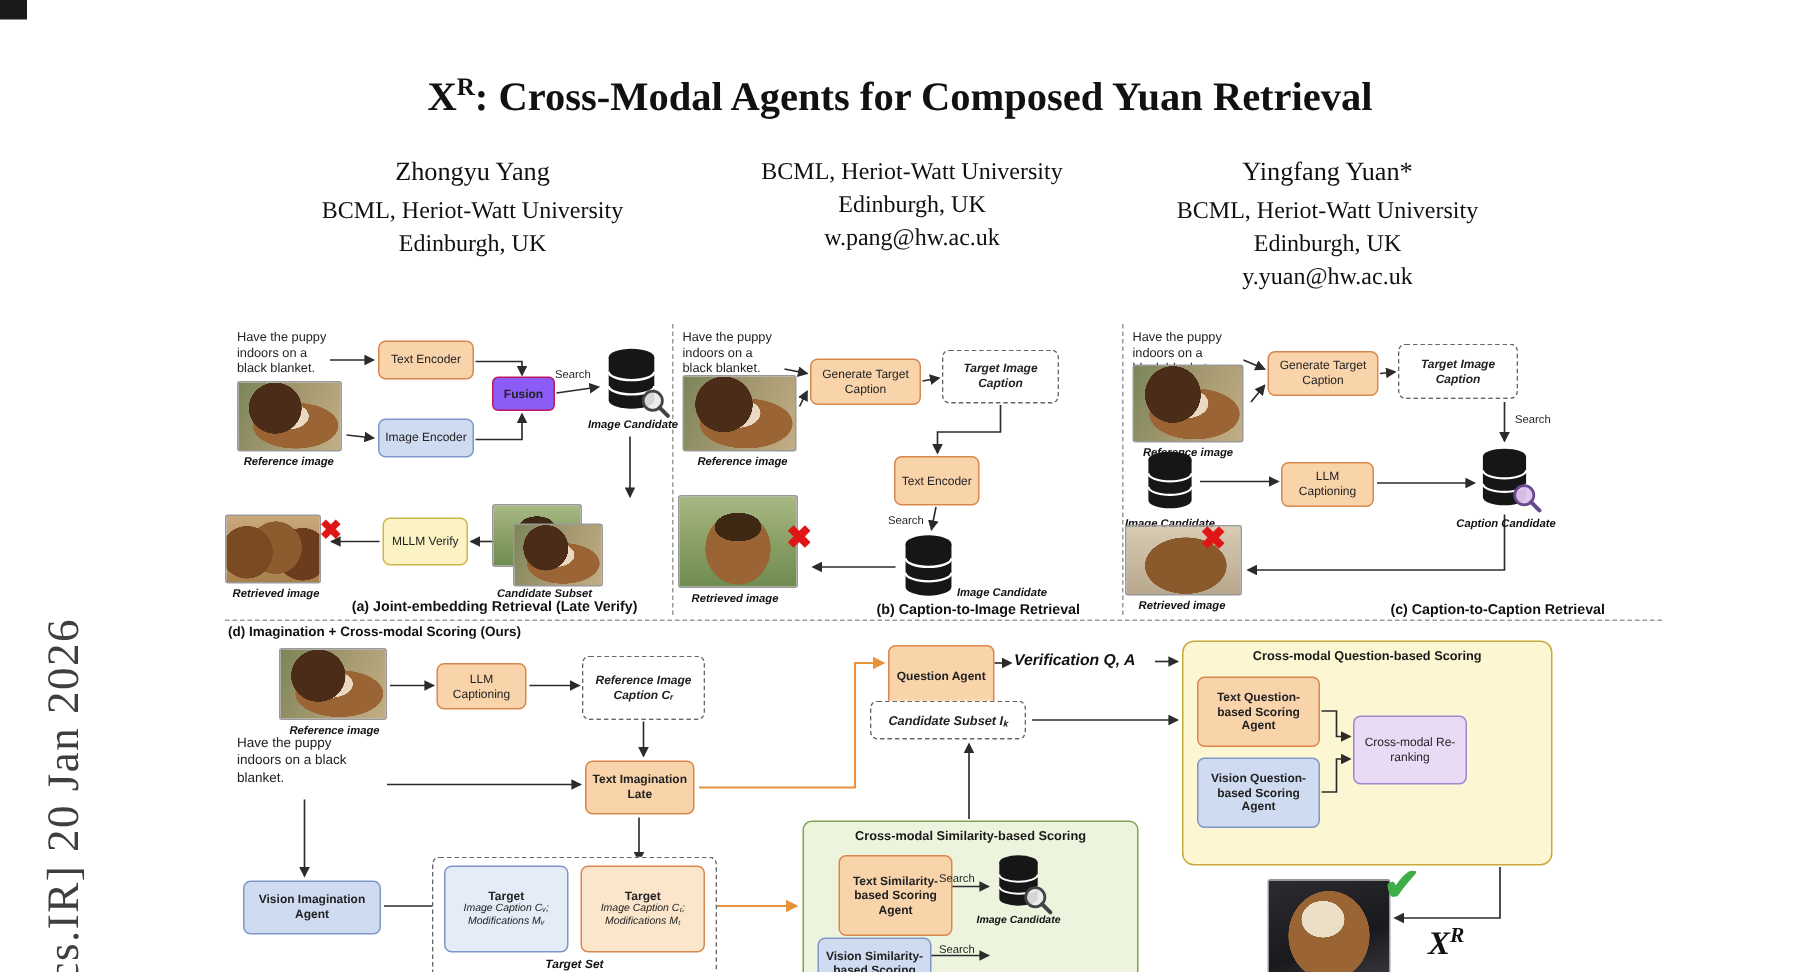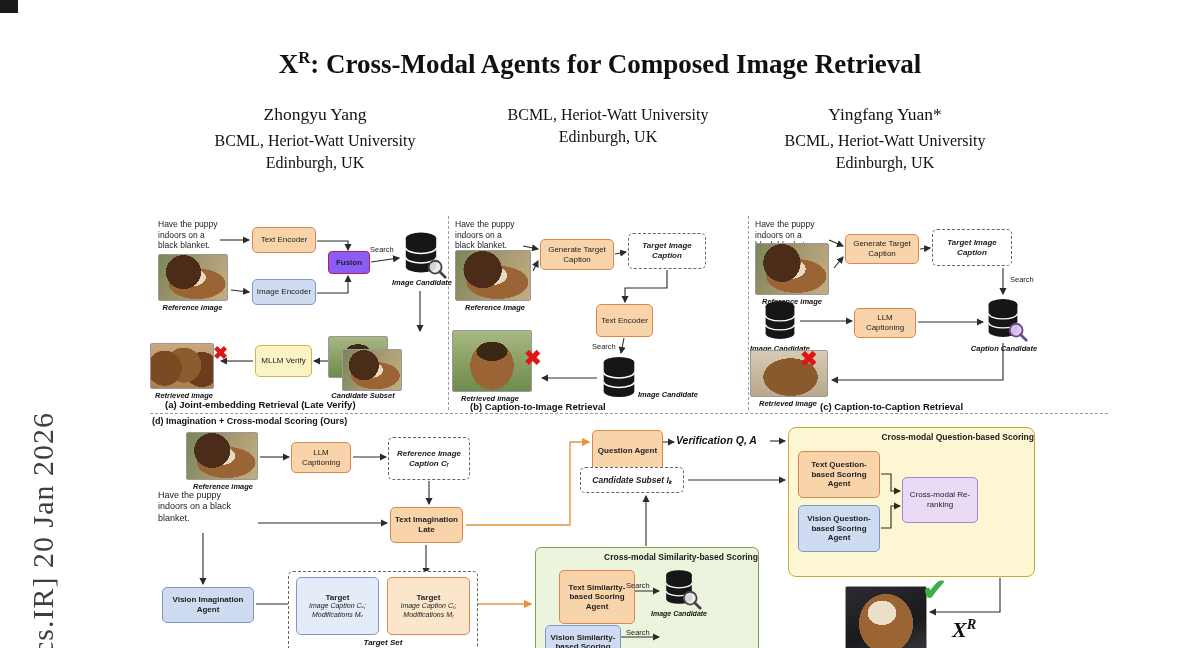--- a/index.html
+++ b/index.html
@@ -27,21 +27,21 @@
   .grayb   { background:#8b5cf6; border:1px solid #be185d; border-radius:4px;font-weight:bold; }
   .yellowb { background:var(--accent-yellow,#fcf3c4);  border:1px solid #cdb64e; }
   .purpleb { background:var(--accent-purple,#e9daf6);  border:1px solid #a583cd; }
   .dashb   { background:#fff; border:1.5px dashed #666; border-radius:5px; font-style:italic; font-weight:700; }
   .bluish  { background:#e4ecf8; border:1px solid var(--accent-blue-border,#7e97c8); }
   .orangish{ background:#fbe6cb; border:1px solid var(--accent-orange-border,#d8884e); }
   .bold { font-weight:700; }
 
   .lbl  { position:absolute; font-size:7.5px; font-weight:700; font-style:italic; text-align:center; color:#111; }
   .srch { position:absolute; font-size:7.5px; color:#222; }
-  .cap  { position:absolute; font-size:9.5px; font-weight:700; text-align:left; color:#111; }
+  .cap  { position:absolute; font-size:9.5px; font-weight:700; text-align:right; color:#111; }
   .instr{ position:absolute; font-size:8.5px; line-height:1.25; color:#222; }
   .dlabel { position:absolute; font-size:9px; font-weight:700; color:#111; }
 
   .photo { position:absolute; border:1px solid #999; border-radius:2px; }
   .ph-beagle { background:
       radial-gradient(ellipse 26% 38% at 36% 38%, #4a2c18 0 99%, transparent 100%),
       radial-gradient(ellipse 22% 20% at 47% 50%, #ead9c0 0 99%, transparent 100%),
       radial-gradient(ellipse 42% 34% at 56% 64%, #9a6434 0 99%, transparent 100%),
       linear-gradient(115deg,#7b8559 0%,#a89a72 55%,#c2ae84 100%); }
   .ph-pups { background:
@@ -62,51 +62,53 @@
       linear-gradient(160deg,#2b2b30 0%,#1a1a1e 60%,#3a3a40 100%); }
 
   .dbwrap { position:absolute; }
   .mag { position:absolute; right:-8px; bottom:-4px; width:22px; height:22px; }
 
   .vsep { position:absolute; width:0; border-left:1.5px dashed #9a9a9a; }
   .hsep { position:absolute; height:0; border-top:1.5px dashed #9a9a9a; }
 
   .panelg { position:absolute; background:var(--panel-green,#edf4de);  border:1.5px solid var(--panel-green-border,#7fa24e);  border-radius:6px; }
   .panely { position:absolute; background:var(--panel-yellow,#fdf6d3); border:1.5px solid var(--panel-yellow-border,#c9a93a); border-radius:8px; }
-  .phead  { position:absolute; left:0; top:4px; width:100%; text-align:right; font-weight:700; font-size:8.5px; color:#1a1a1a; }
+  .phead  { position:absolute; left:0; top:4px; width:100%; text-align:center; font-weight:700; font-size:8.5px; color:#1a1a1a; }
 
   .cross { position:absolute; color:var(--cross-red,#e01616); font-weight:700; }
   .check { position:absolute; color:var(--check-green,#3fae49); font-weight:700; }
   .xr { position:absolute; font-family:"Liberation Serif",serif; font-weight:700; font-style:italic; font-size:22px; }
   .xr sup { font-size:0.65em; }
 
   svg.arrows { position:absolute; left:0; top:0; pointer-events:none; }
 </style>
 </head>
 <body>
 
 <div class="corner-mark"></div>
 
 <div class="arxiv">[cs.IR] 20 Jan 2026</div>
 
-<h1 class="title"><span>X</span><sup>R</sup><span>: Cross-Modal Agents for Composed Image Retrieval</span></h1>
+<h1 class="title"><span>X</span><sup>R</sup><span>: Cross-Modal Agents for Composed Yuan Retrieval</span></h1>
 
 <div class="author" style="left:185px;">
   <div class="a-name">Zhongyu Yang</div>
   <div class="a-line">BCML, Heriot-Watt University</div>
   <div class="a-line">Edinburgh, UK</div>
 </div>
 <div class="author" style="left:478px;">
   <div class="a-line">BCML, Heriot-Watt University</div>
   <div class="a-line">Edinburgh, UK</div>
+  <div class="a-line">w.pang@hw.ac.uk</div>
 </div>
 <div class="author" style="left:755px;">
   <div class="a-name">Yingfang Yuan*</div>
   <div class="a-line">BCML, Heriot-Watt University</div>
   <div class="a-line">Edinburgh, UK</div>
+  <div class="a-line">y.yuan@hw.ac.uk</div>
 </div>
 
 <div>
 
   <div class="panelg" style="left:535px;top:547px;width:224px;height:115px;">
     <div class="phead">Cross-modal Similarity-based Scoring</div>
   </div>
   <div class="panely" style="left:788px;top:427px;width:247px;height:150px;">
     <div class="phead">Cross-modal Question-based Scoring</div>
   </div>

